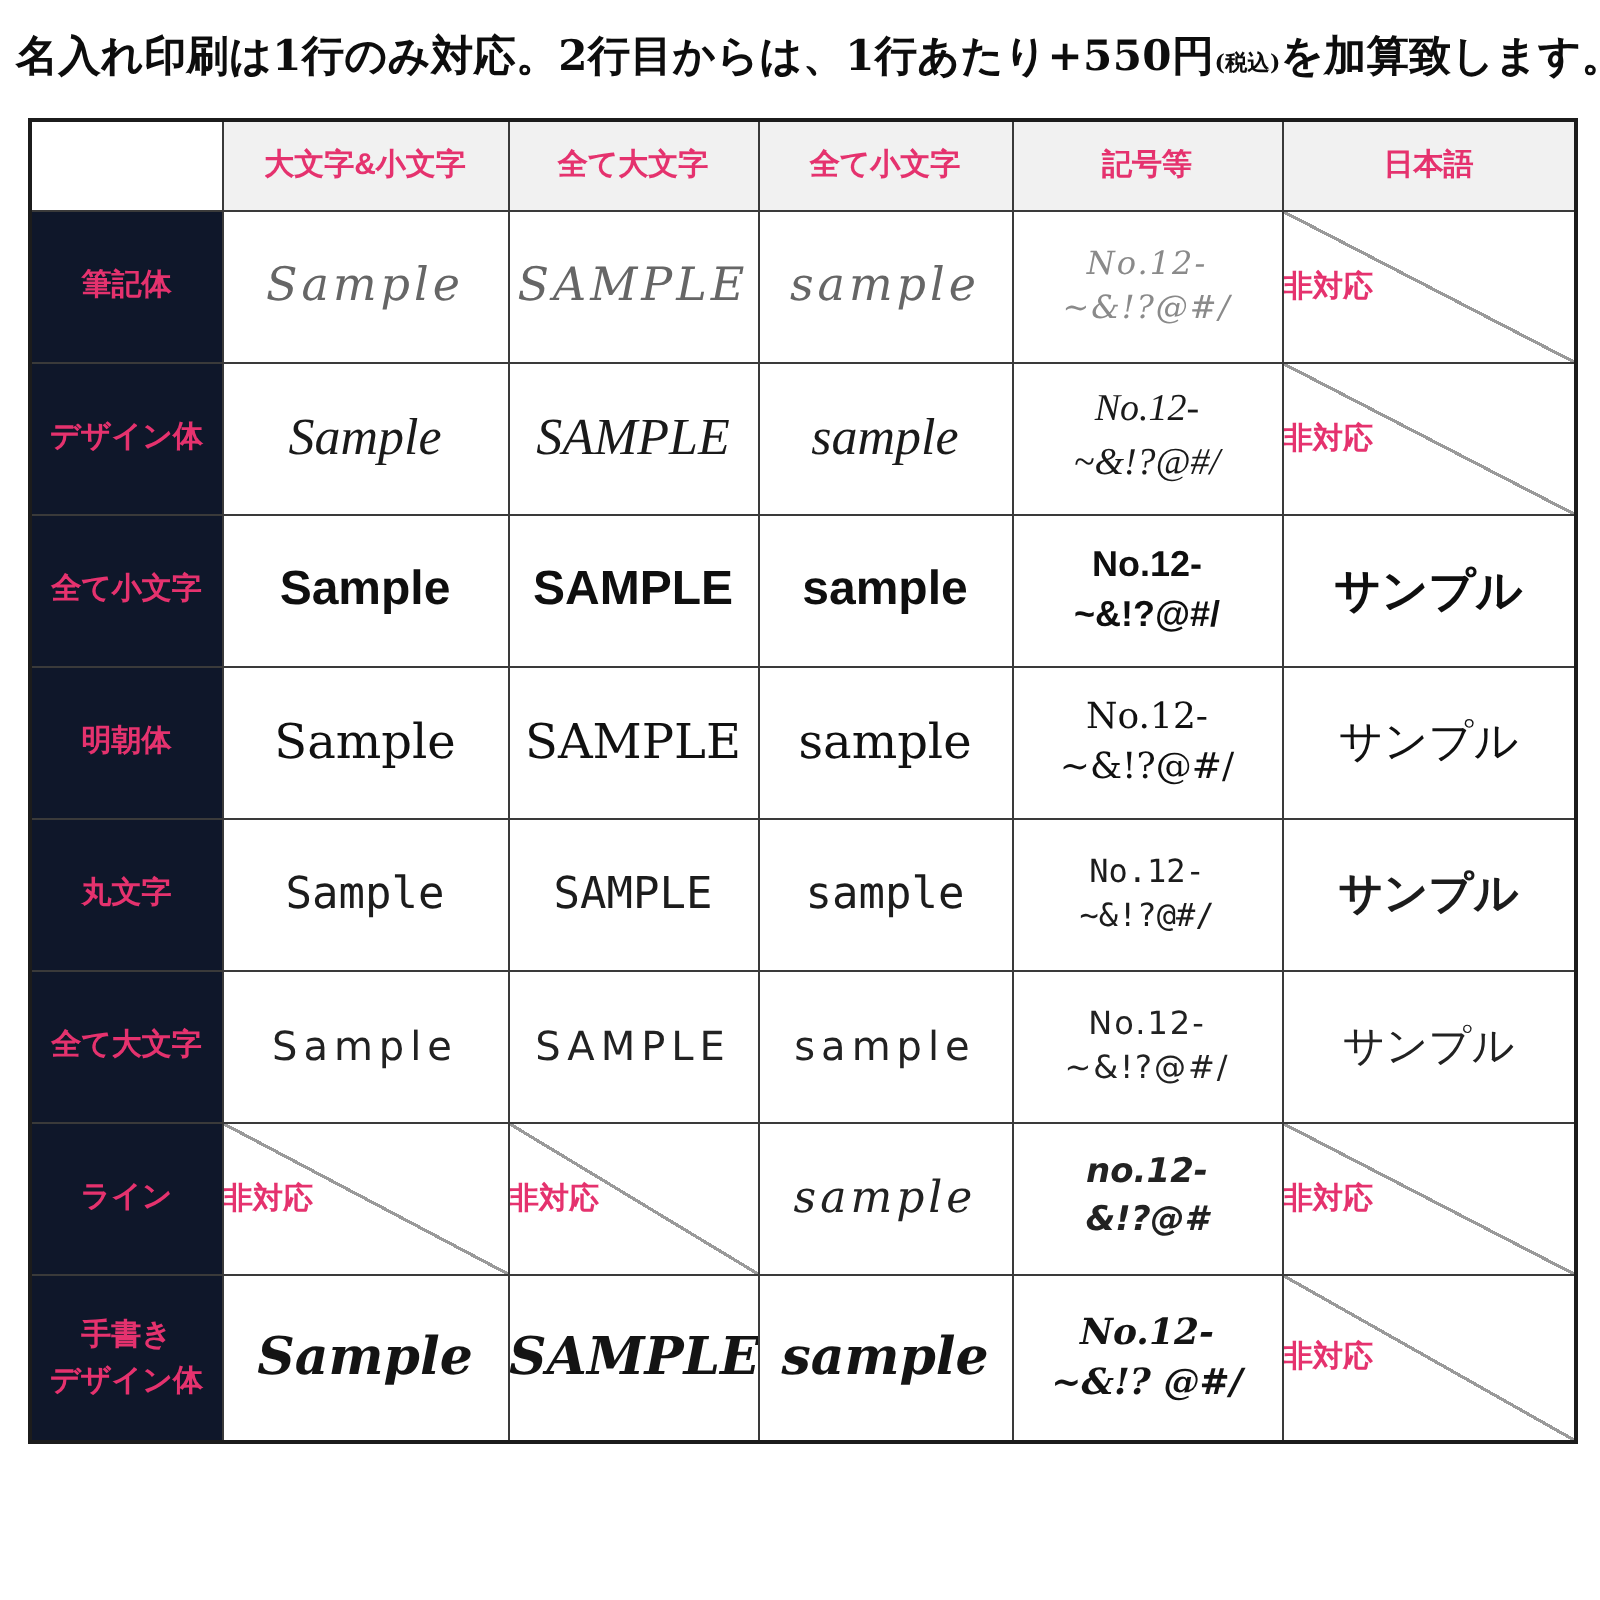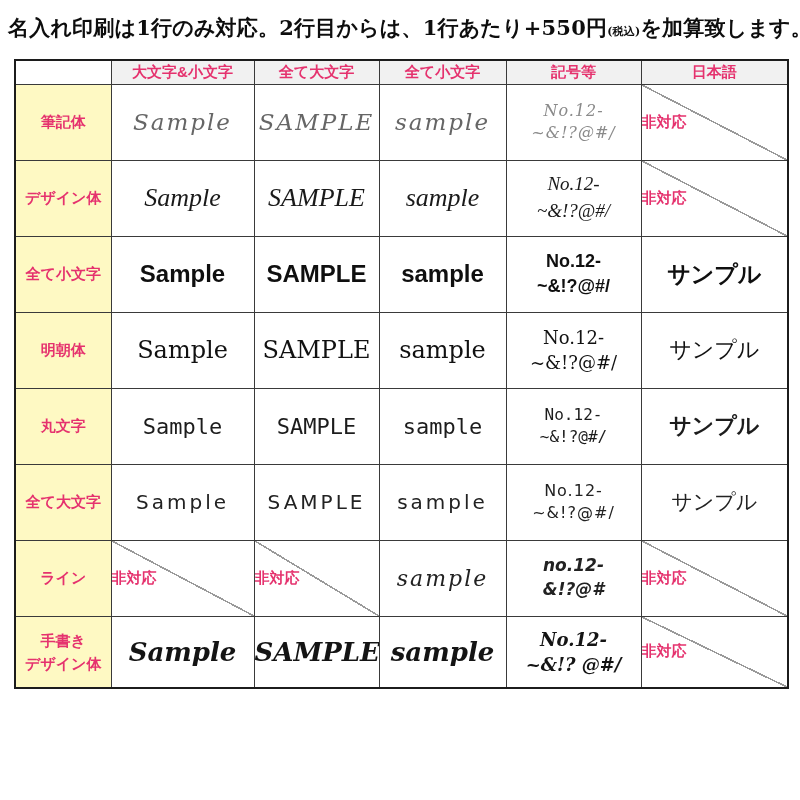--- a/index.html
+++ b/index.html
@@ -17,30 +17,30 @@
   
   table.font-table {
     border-collapse:collapse; table-layout:fixed;
     margin:17px 0 0 14px; width:773px;
     border:2px solid #1c1c1c;
   }
   th, td {
     border:1px solid #3a3a3a; text-align:center; vertical-align:middle;
     padding:0; overflow:hidden;
   }
-  thead tr { height:24px; }
+  thead tr { height:45px; }
   tbody tr { height:76px; }
-  tbody tr.tall { height:72px; }
+  tbody tr.tall { height:84px; }
   thead th {
     background:#f1f1f1; color:#e5326e; font-weight:700; font-size:15px;
     font-family:"Liberation Sans", sans-serif;
   }
   thead th.corner { background:#ffffff; }
   tbody th.label {
-    background:#fef9c3; color:#e5326e; font-weight:700; font-size:15px;
+    background:#0f172a; color:#e5326e; font-weight:700; font-size:15px;
     line-height:1.55; font-family:"Liberation Sans", sans-serif;
   }
   tbody th.label span { display:block; }
   tbody th.label span:empty { display:none; }
   
   td.na-cell { position:relative; }
   .na {
     position:absolute; top:0; left:0; right:0; bottom:0;
     display:flex; align-items:center; justify-content:flex-start;
     background:linear-gradient(to top right,

